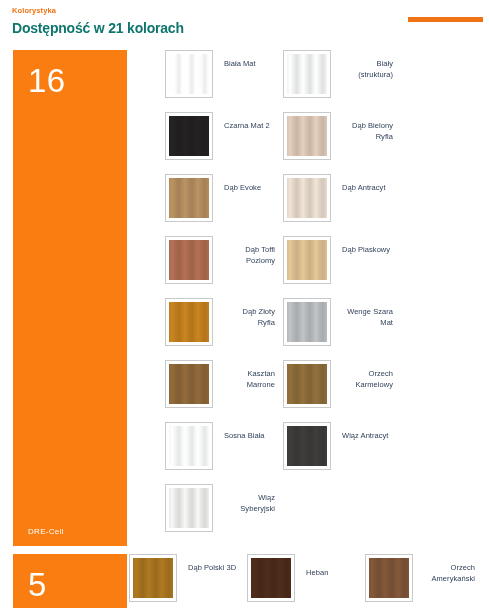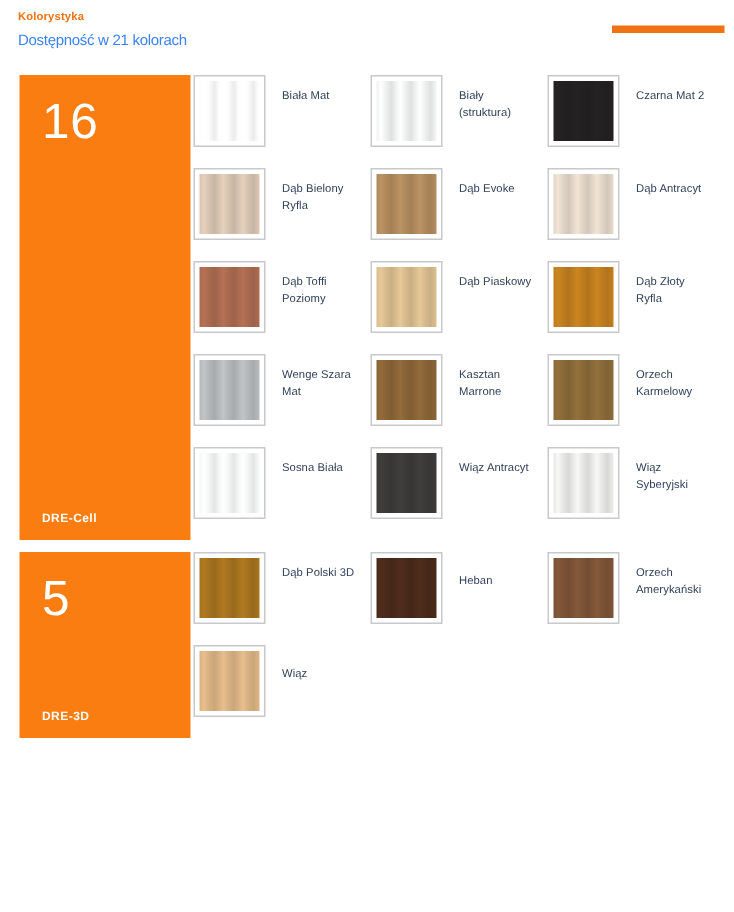--- a/index.html
+++ b/index.html
@@ -25,43 +25,43 @@
   }
   .eyebrow {
     font-size: 7.5px;
     font-weight: bold;
     color: #ef7215;
     letter-spacing: .1px;
     line-height: 10px;
     margin: 0 0 2px 2px;
   }
   .page-title {
-    font-size: 10px;
-    font-weight: normal;
-    color: #3b82f6;
+    font-size: 14px;
+    font-weight: bold;
+    color: #0f766e;
     letter-spacing: -.2px;
     line-height: 20px;
     margin: 0 0 0 2px;
   }
   .accent-rule {
     position: absolute;
     top: 17px;
     left: 408px;
     width: 75px;
     height: 5px;
     background: #ef7215;
   }
 
   
   .section {
     display: flex;
     align-items: flex-start;
     box-sizing: border-box;
   }
-  .section-1 { margin-top: 12px; }
+  .section-1 { margin-top: 12px; gap: 36px; }
   .section-2 { margin-top: 8px; }
 
   .count-card {
     width: 114px;
     flex: 0 0 114px;
     background: #f97d10;
     color: #ffffff;
     position: relative;
     box-sizing: border-box;
     margin-left: 13px;
@@ -75,40 +75,41 @@
     line-height: 33px;
     font-weight: normal;
     color: #ffffff;
     letter-spacing: .5px;
   }
   .count-card .count-label {
     position: absolute;
     left: 15px;
     bottom: 10px;
     font-size: 8px;
-    font-weight: bold;
+    font-weight: normal;
     letter-spacing: .3px;
     color: #ffffff;
   }
 
   .swatch-grid {
     flex: 1 1 auto;
     display: flex;
     flex-wrap: wrap;
     align-content: flex-start;
     padding-left: 2px;
     box-sizing: border-box;
   }
 
   .swatch-item {
     width: 118px;
     height: 62px;
     display: flex;
     align-items: flex-start;
     box-sizing: border-box;
+    text-align: right;
   }
 
   .swatch-chip {
     width: 48px;
     height: 48px;
     flex: 0 0 48px;
     border: 1px solid #c8c9ca;
     background: #ffffff;
     box-sizing: border-box;
     padding: 3px;

